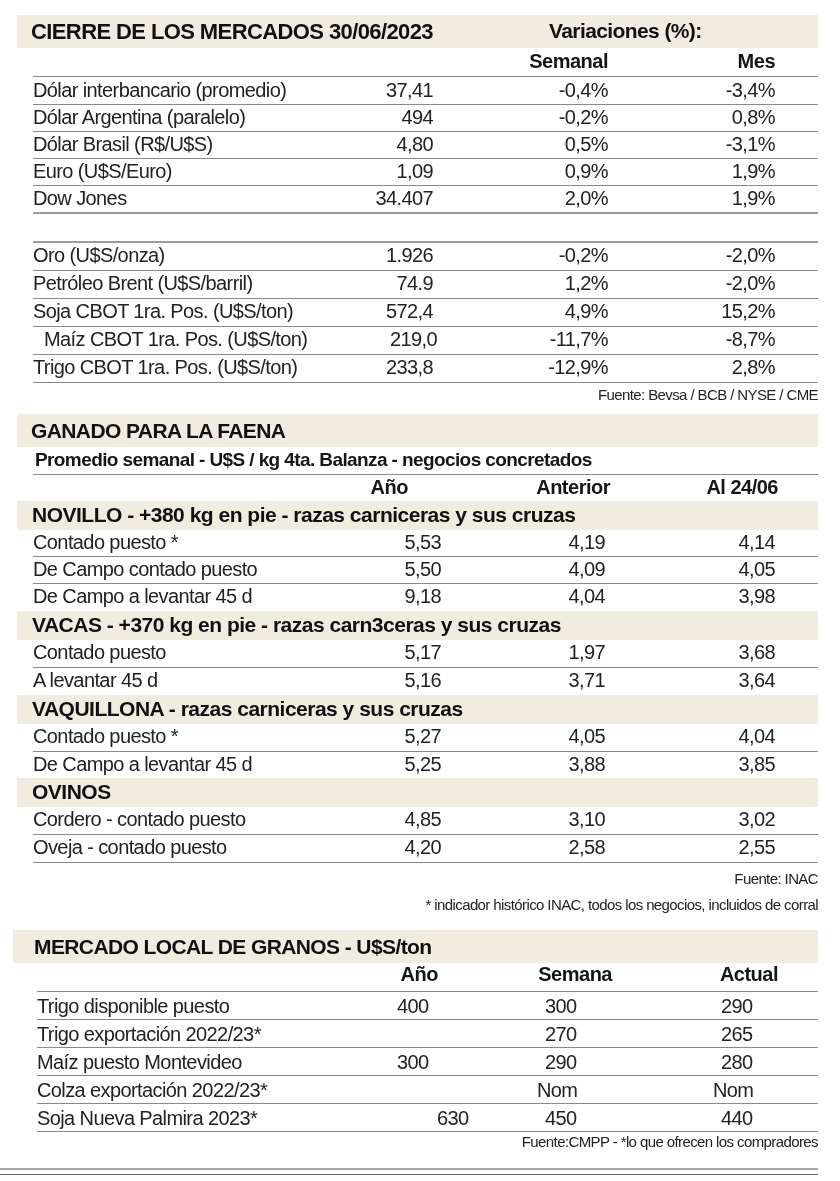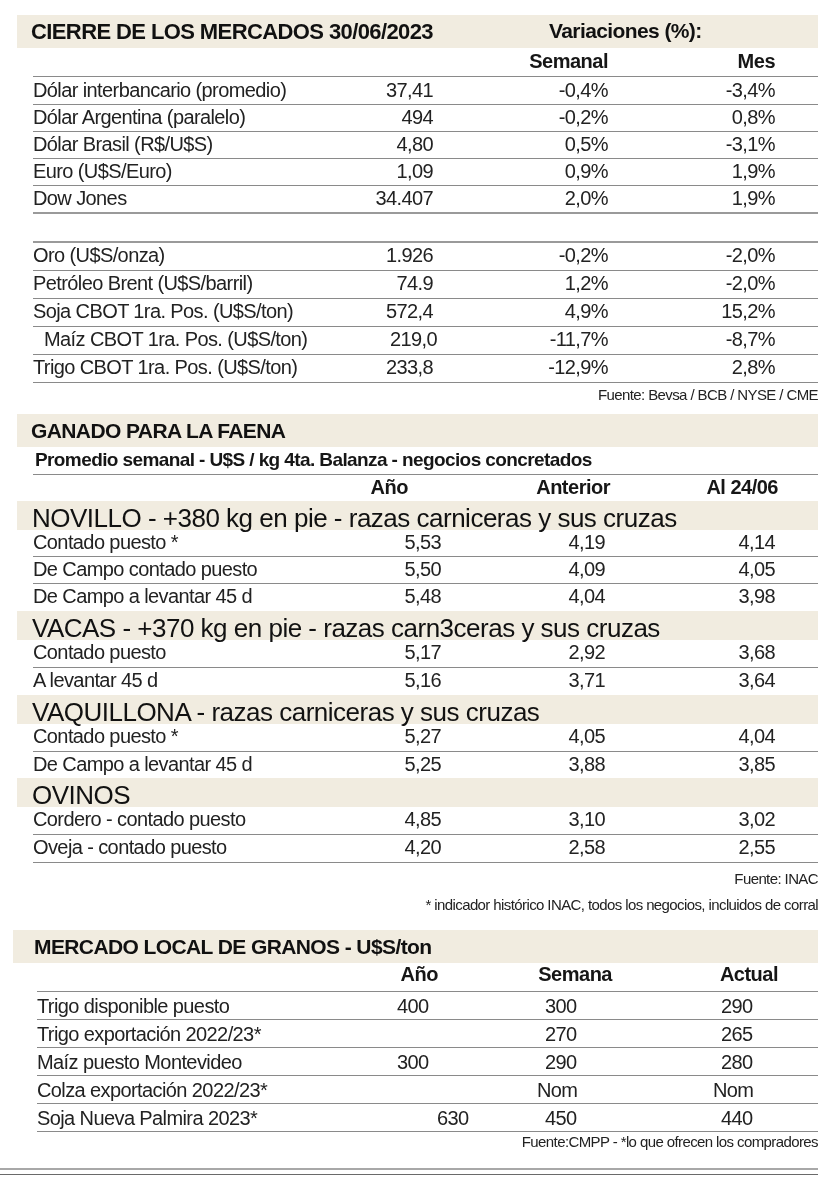--- a/index.html
+++ b/index.html
@@ -2,21 +2,21 @@
 <html><head>
 <meta charset="utf-8">
 <style>
   html, body { margin:0; padding:0; background:#ffffff; }
   body { width:840px; height:1181px; position:relative; overflow:hidden;
          font-family:"Liberation Sans", "DejaVu Sans", sans-serif; color:#1c1c1c; }
   .abs { position:absolute; }
   .band { position:absolute; left:17px; width:801px; background:#f1ece0; }
   .band-title { position:absolute; left:14px; font-weight:bold; font-size:22px; letter-spacing:-0.6px;
                 color:#111; white-space:nowrap; transform-origin:left center; }
-  .sub-band-title { position:absolute; left:15px; font-weight:normal; font-size:26px; letter-spacing:-0.5px;
+  .sub-band-title { position:absolute; left:15px; font-weight:bold; font-size:21px; letter-spacing:-0.5px;
                 color:#111; white-space:nowrap; }
   .colhead { position:absolute; font-weight:bold; font-size:20px; letter-spacing:-0.5px; color:#161616;
              white-space:nowrap; text-align:right; }
   .row { position:absolute; left:33px; width:785px; border-bottom:1.5px solid #8a8a8a; }
   .row .lbl { position:absolute; left:0; font-size:20px; letter-spacing:-0.6px; white-space:nowrap; color:#222; }
   .row .val { position:absolute; font-size:20px; letter-spacing:-0.6px; white-space:nowrap; text-align:right; color:#222; }
   .hline { position:absolute; left:33px; width:785px; height:0; border-top:1.5px solid #8a8a8a; }
   .source { position:absolute; right:22px; font-size:15px; letter-spacing:-0.6px; color:#222; white-space:nowrap; text-align:right; }
 </style>
 </head>
@@ -119,32 +119,32 @@
     <span class="val" style="top:1px;right:43px;">4,14</span>
   </div>
   <div class="row" style="top:557px;height:26px;">
     <span class="lbl" style="top:1px;">De Campo contado puesto</span>
     <span class="val" style="top:1px;right:377px;">5,50</span>
     <span class="val" style="top:1px;right:213px;">4,09</span>
     <span class="val" style="top:1px;right:43px;">4,05</span>
   </div>
   <div class="row" style="top:584px;height:26px;border-bottom:none;">
     <span class="lbl" style="top:1px;">De Campo a levantar 45 d</span>
-    <span class="val" style="top:1px;right:377px;">5,48</span>
+    <span class="val" style="top:1px;right:377px;">9,18</span>
     <span class="val" style="top:1px;right:213px;">4,04</span>
     <span class="val" style="top:1px;right:43px;">3,98</span>
   </div>
 
   <div class="band" style="top:611px;height:29px;">
     <div class="sub-band-title" style="top:2px;">VACAS - +370 kg en pie - razas carn3ceras y sus cruzas</div>
   </div>
   <div class="row" style="top:640px;height:27px;">
     <span class="lbl" style="top:1px;text-align:right;">Contado puesto</span>
     <span class="val" style="top:1px;right:377px;">5,17</span>
-    <span class="val" style="top:1px;right:213px;">2,92</span>
+    <span class="val" style="top:1px;right:213px;">1,97</span>
     <span class="val" style="top:1px;right:43px;">3,68</span>
   </div>
   <div class="row" style="top:668px;height:26px;border-bottom:none;">
     <span class="lbl" style="top:1px;">A levantar 45 d</span>
     <span class="val" style="top:1px;right:377px;">5,16</span>
     <span class="val" style="top:1px;right:213px;">3,71</span>
     <span class="val" style="top:1px;right:43px;">3,64</span>
   </div>
 
   <div class="band" style="top:695px;height:29px;">

